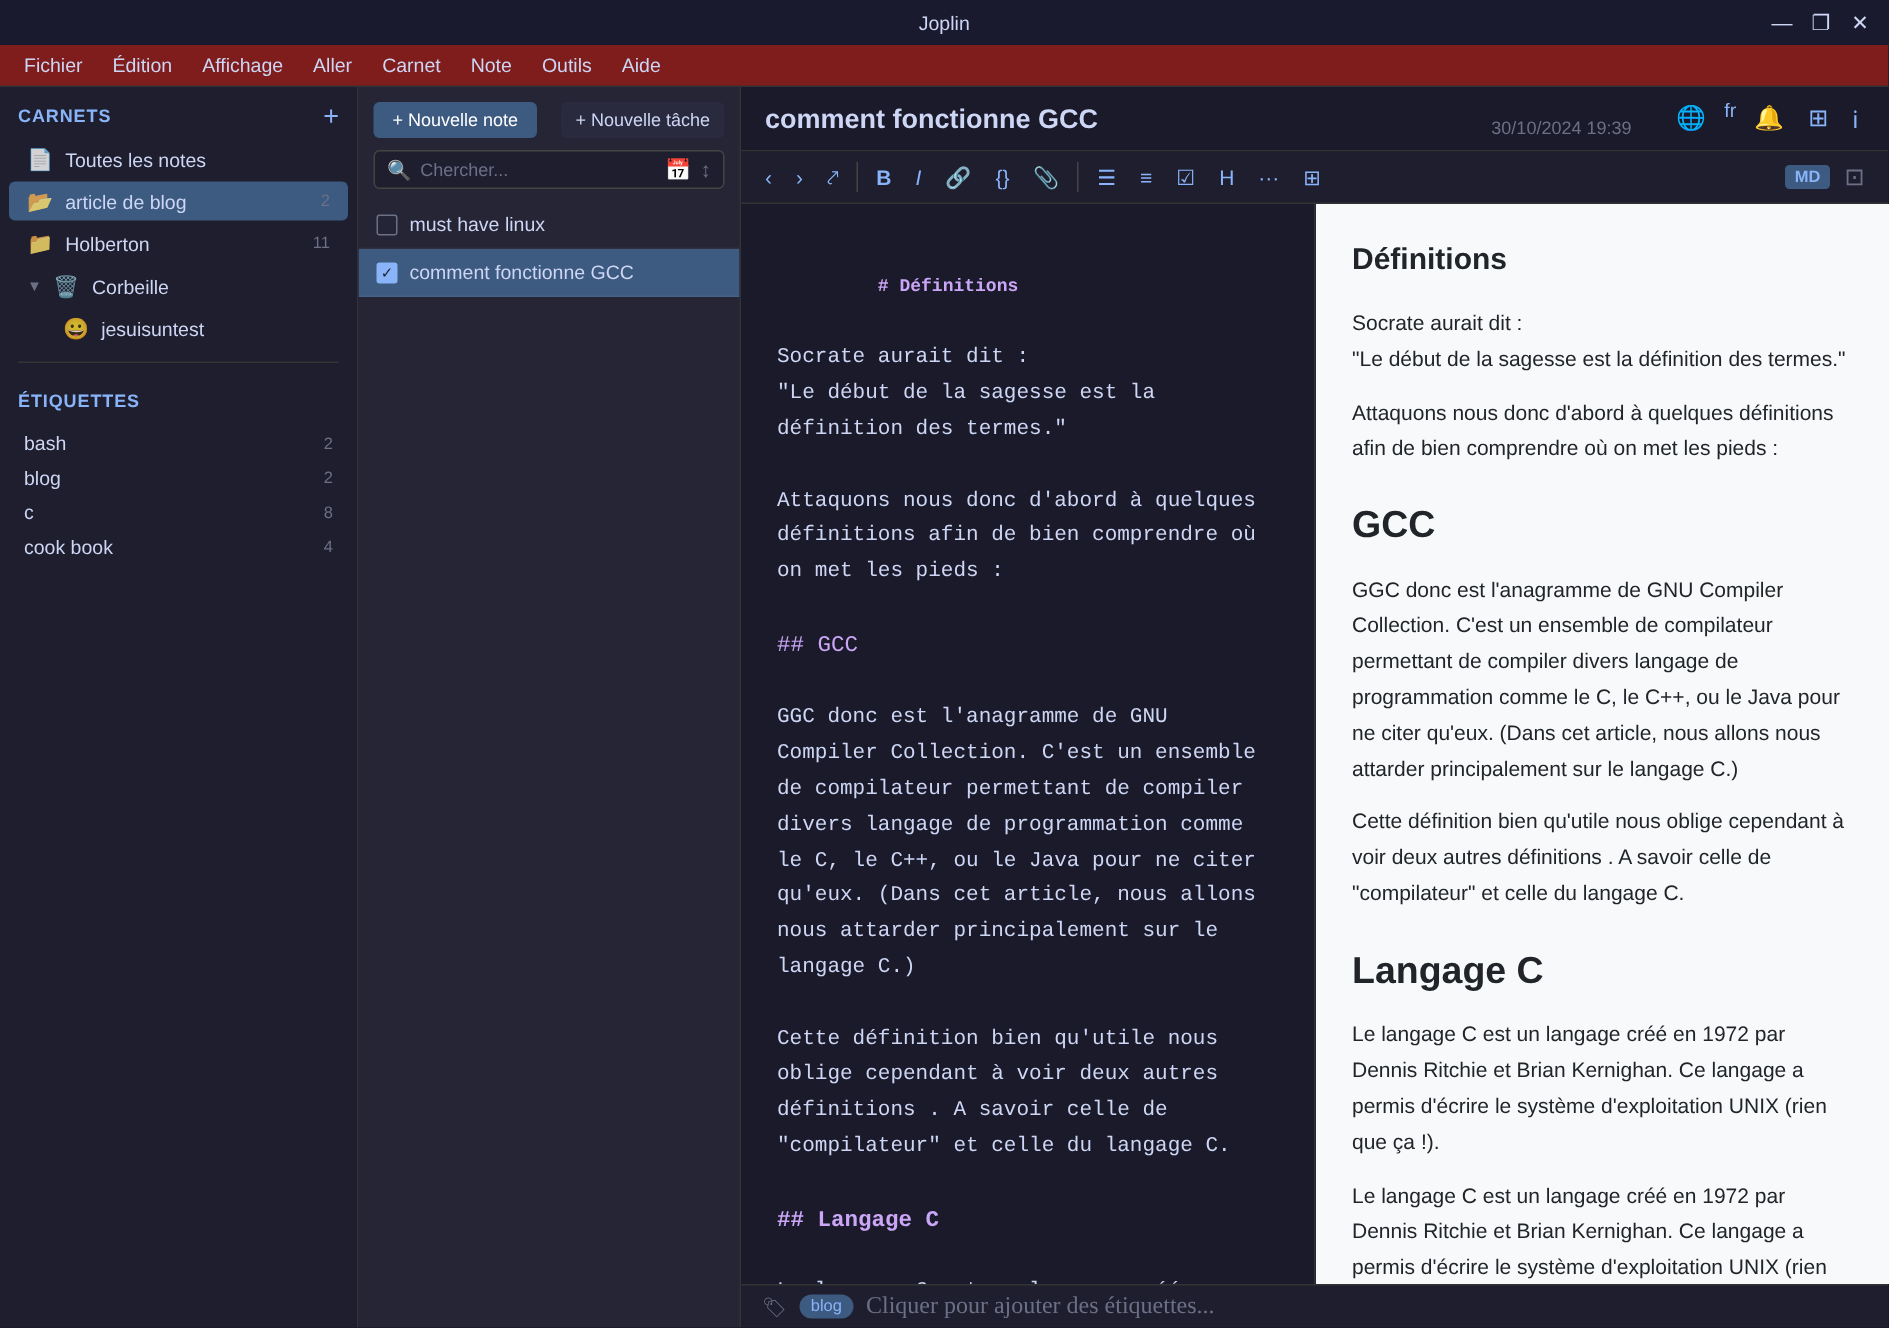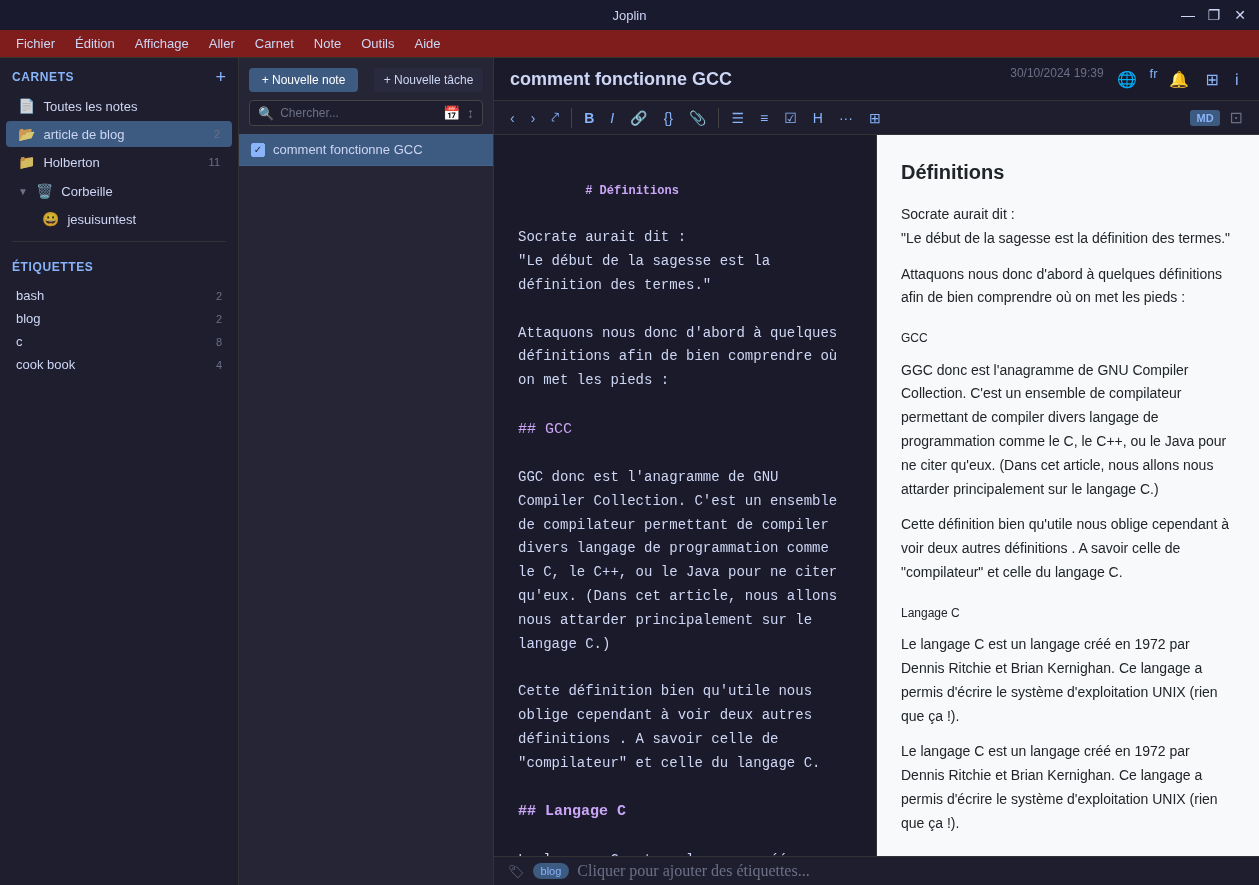--- a/index.html
+++ b/index.html
@@ -265,22 +265,22 @@
       flex-shrink: 0;
       background: #1a1a2a;
     }
     .editor-title {
       font-size: 18px;
       font-weight: 600;
       color: #cdd6f4;
     }
     .editor-header-right {
       display: flex;
-      align-items: flex-start;
-      gap: 10px;
+      align-items: flex-end;
+      gap: 26px;
       color: #6c7086;
       font-size: 12px;
     }
     .editor-header-icons {
       display: flex;
       gap: 8px;
     }
     .header-icon-btn {
       background: none;
       border: none;
@@ -357,21 +357,21 @@
       flex: 1;
       overflow-y: auto;
       padding: 20px 24px;
       background: #f8f9fa;
       color: #212529;
       font-size: 14px;
       line-height: 1.7;
     }
 
     .preview-h1 { font-size: 20px; font-weight: 700; margin-bottom: 14px; color: #212529; }
-    .preview-h2 { font-size: 12px; font-weight: 400; margin: 18px 0 10px; color: #212529; }
+    .preview-h2 { font-size: 25px; font-weight: 700; margin: 18px 0 10px; color: #212529; }
     .preview-p { margin-bottom: 12px; }
 
     .editor-footer {
       display: flex;
       align-items: center;
       padding: 5px 14px;
       border-top: 1px solid #333;
       background: #1e1e2e;
       flex-shrink: 0;
       gap: 8px;
@@ -491,20 +491,24 @@
     </div>
 
     <div class="note-search-bar">
       <span class="search-icon">🔍</span>
       <input type="text" placeholder="Chercher..." style="">
       <span style="color:#6c7086;font-size:14px;cursor:pointer;">📅</span>
       <span style="color:#6c7086;font-size:14px;cursor:pointer;">↕</span>
     </div>
 
     <div class="note-list">
+      <div class="note-item">
+        <div class="checkbox"></div>
+        <span>must have linux</span>
+      </div>
       <div class="note-item active checked">
         <div class="checkbox">
           <span class="checkbox-check">✓</span>
         </div>
         <span>comment fonctionne GCC</span>
       </div>
     </div>
   </div>
 
   <div class="editor-area">

